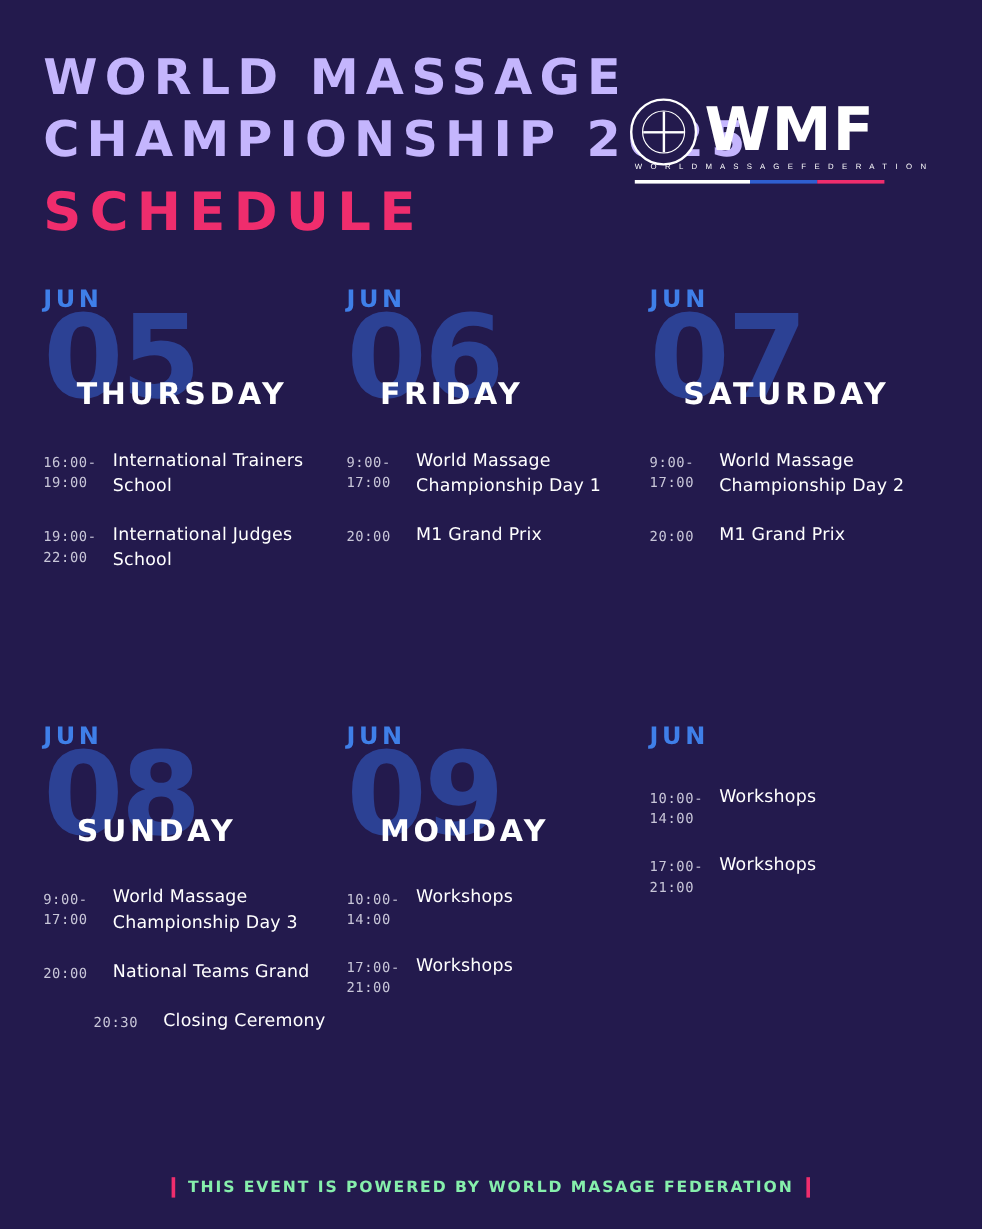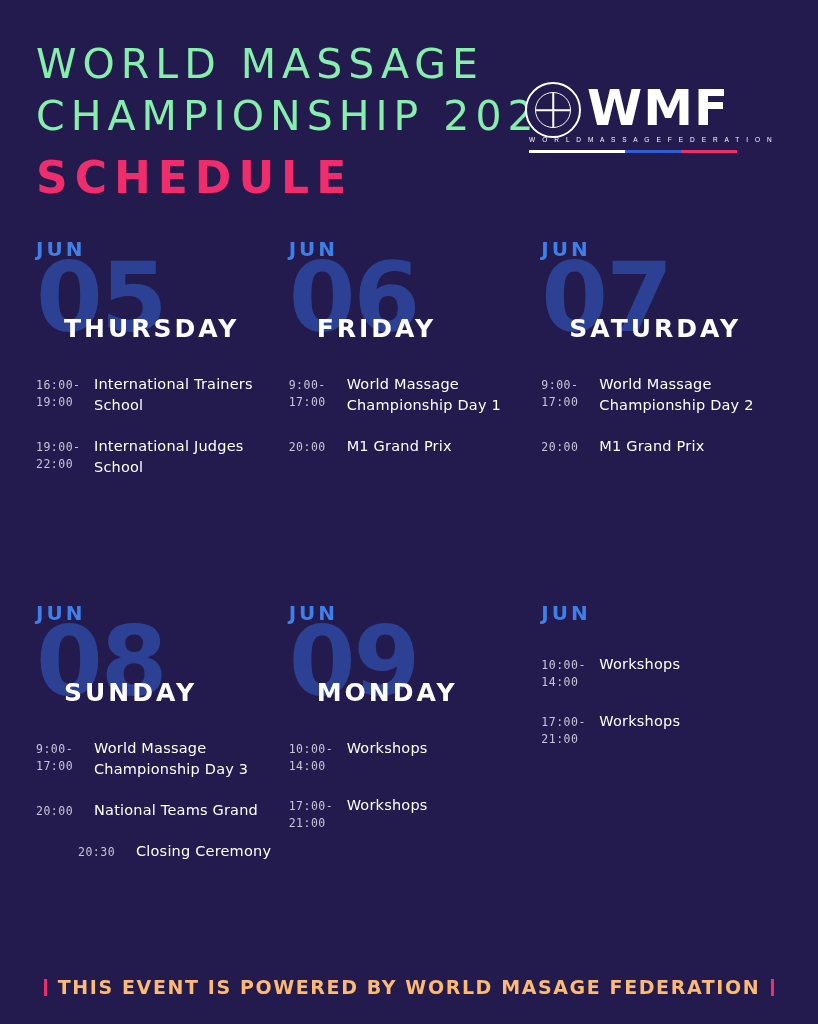--- a/index.html
+++ b/index.html
@@ -28,23 +28,23 @@
   .title-block {
     position: absolute;
     top: 0;
     left: 0;
     width: 500px;
   }
   .title-line {
     font-family: "DejaVu Sans", sans-serif;
     font-size: 41px;
     line-height: 52px;
-    font-weight: 400;
+    font-weight: 700;
     letter-spacing: 6px;
-    color: #86efac;
+    color: #c4b5fd;
     white-space: nowrap;
   }
   .schedule-word {
     margin-top: 12px;
     font-family: "DejaVu Sans", sans-serif;
     font-size: 44px;
     line-height: 48px;
     font-weight: bold;
     letter-spacing: 7px;
     color: #ef2d6d;
@@ -215,24 +215,24 @@
     gap: 11px;
   }
   .footer-bar {
     display: inline-block;
     width: 3px;
     height: 17px;
     background: #ef2d6d;
   }
   .footer-text {
     font-family: "DejaVu Sans", sans-serif;
-    font-size: 19px;
+    font-size: 13px;
     font-weight: bold;
     letter-spacing: 1.6px;
-    color: #fdba74;
+    color: #86efac;
   }
 </style>
 </head>
 <body>
 
 <div class="page">
 
   <div class="header">
     <div class="title-block">
       <div class="title-line">WORLD MASSAGE</div>

